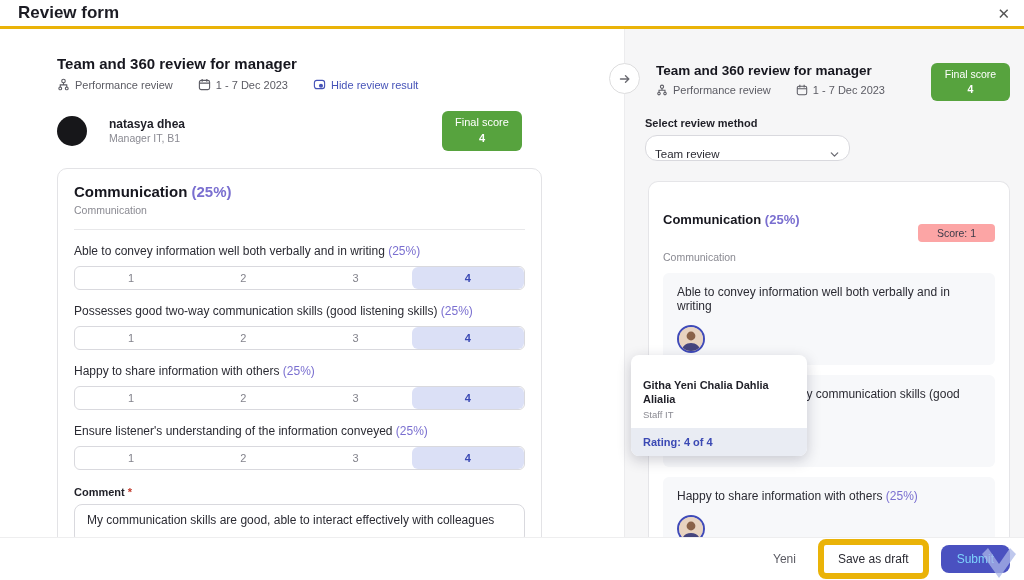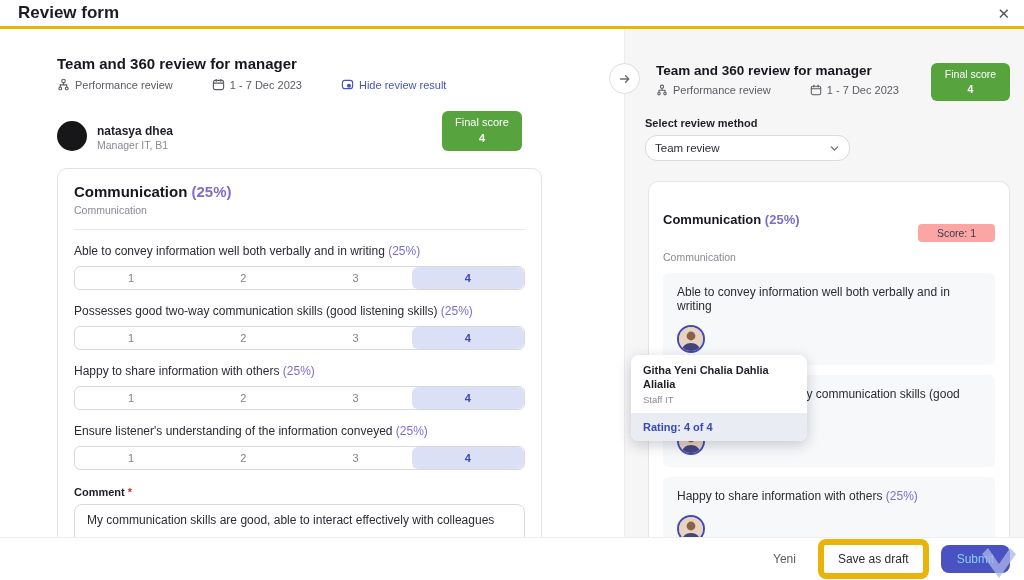--- a/index.html
+++ b/index.html
@@ -17,31 +17,31 @@
   
   .body-wrap { position:absolute; top:29px; left:0; right:0; bottom:43px; display:flex; overflow:hidden; }
   .left-panel { width:625px; background:#fff; position:relative; padding:26px 0 0 57px; }
   .right-panel { flex:1; background:#f6f6f7; border-left:1px solid #ececee; position:relative;
     padding:34px 14px 0 20px; }
 
   
   .panel-title { font-weight:bold; color:#17171f; }
   .meta-row { display:flex; align-items:center; gap:7px; margin-top:6px; }
   .meta-item { display:flex; align-items:center; gap:5px; color:#5b5b63; font-size:11px; }
-  .meta-item + .meta-item { margin-left:32px; }
+  .meta-item + .meta-item { margin-left:18px; }
   .meta-link { color:#4653b8; font-size:11px; }
   .score-chip { background:#57a33e; color:#fff; border-radius:6px; text-align:center;
     font-size:11px; padding:4px 10px; line-height:1.45; }
   .score-chip .val { font-weight:bold; }
   .wt { color:#7a6fd0; }
   .ico { display:inline-flex; flex:none; }
 
   
   .lp-title { font-size:15px; }
-  .reviewee-row { display:flex; align-items:flex-end; gap:10px; margin-top:20px; width:490px; }
+  .reviewee-row { display:flex; align-items:center; gap:22px; margin-top:20px; width:490px; }
   .avatar-dark { width:30px; height:30px; border-radius:50%; background:#17171a; flex:none; }
   .reviewee-name { font-size:12px; font-weight:bold; color:#1f1f27; }
   .reviewee-role { font-size:10.5px; color:#8a8a92; margin-top:1px; }
   .lp-score { margin-left:auto; margin-right:25px; width:80px; }
 
   .q-card { width:485px; margin-top:17px; border:1px solid #e3e3e6; border-radius:10px;
     background:#fff; padding:14px 16px; height:380px; overflow:hidden; }
   .qc-title { font-size:15px; font-weight:bold; color:#17171f; }
   .qc-sub { font-size:10.5px; color:#8a8a92; margin-top:4px; }
   .qc-divider { border:none; border-top:1px solid #e8e8ea; margin:13px 0 14px; }
@@ -59,40 +59,40 @@
   
   .collapse-btn { position:absolute; left:-16px; top:34px; width:31px; height:31px; border-radius:50%;
     background:#fff; border:1px solid #ddddde; display:flex; align-items:center; justify-content:center;
     cursor:pointer; z-index:5; }
   .rp-head { display:flex; align-items:flex-start; }
   .rp-head-left { padding-left:11px; }
   .rp-title { font-size:13.5px; }
   .rp-score { margin-left:auto; width:79px; font-size:10.5px; }
   .select-label { font-size:11px; font-weight:bold; color:#1f1f27; margin:16px 0 6px; }
   .dropdown { width:205px; height:26px; background:#fff; border:1px solid #d9d9de; border-radius:12px;
-    display:flex; align-items:center; justify-content:space-between; padding:0 9px; cursor:pointer; }
+    display:flex; align-items:flex-end; justify-content:space-between; padding:0 9px; cursor:pointer; }
   .dropdown .sel { font-size:11.5px; color:#2b2b33; }
 
   .r-card { margin-top:20px; margin-left:3px; width:362px; background:#fff;
     border:1px solid #e5e5e8; border-bottom:none; border-radius:10px 10px 0 0;
     padding:14px 14px 0; height:100%; }
   .rc-head { display:flex; align-items:center; justify-content:space-between; }
   .rc-title { font-size:13px; font-weight:bold; color:#17171f; }
   .score-badge { background:#fca5a5; color:#3a3a48; font-size:10.5px; border-radius:4px;
     padding:3px 19px;margin-top:28px; }
   .rc-sub { font-size:10.5px; color:#8a8a92; margin-top:9px; }
   .r-item { background:#f7f8fa; border-radius:6px; padding:12px 14px; margin-top:10px; }
   .r-item .txt { font-size:12px; color:#2b2b33; }
   .avatar-photo { width:28px; height:28px; border-radius:50%; border:2px solid #3f4ab8;
     margin-top:12px; overflow:hidden; background:#c9cff0; }
 
   
   .tooltip { position:absolute; left:6px; top:326px; width:176px; background:#fff; border-radius:8px;
     box-shadow:0 4px 14px rgba(30,30,60,.22); z-index:10; overflow:hidden; }
-  .tt-top { padding:8px 12px 8px; }
+  .tt-top { padding:23px 12px 8px; }
   .tt-name { font-size:11px; font-weight:bold; color:#1f1f27; line-height:1.3; }
   .tt-role { font-size:9.5px; color:#8a8a92; margin-top:2px; }
   .tt-bottom { background:#e9ecf3; padding:8px 12px; font-size:11px; font-weight:bold; color:#3b49b4; }
 
   
   .modal-footer { position:absolute; left:0; right:0; bottom:0; height:43px; background:#fff;
     border-top:1px solid #eeeeef; display:flex; align-items:center; justify-content:flex-end;
     gap:12px; padding-right:14px; z-index:30; }
   .btn-text { font-size:12px; color:#5b5b63; background:none; border:none; cursor:pointer; padding:7px 10px;
     font-family:inherit; }

